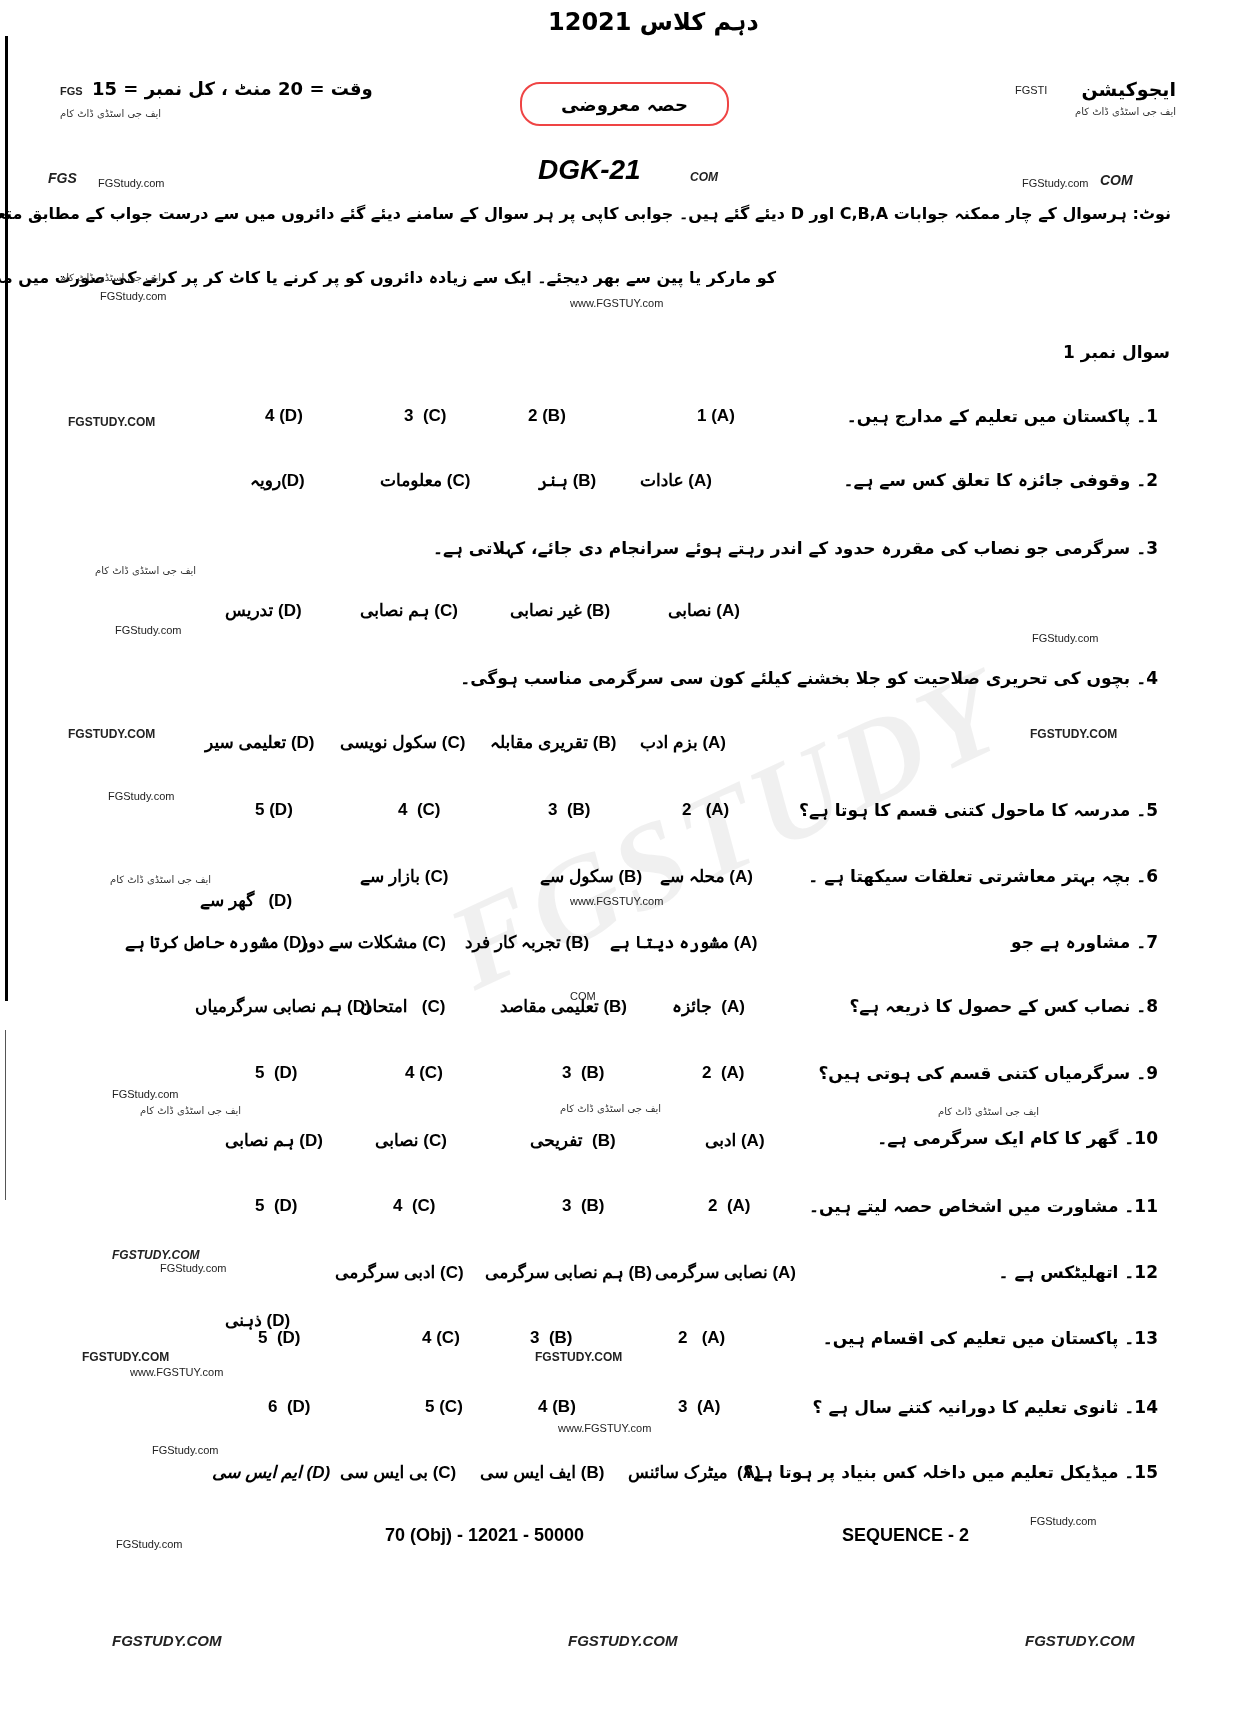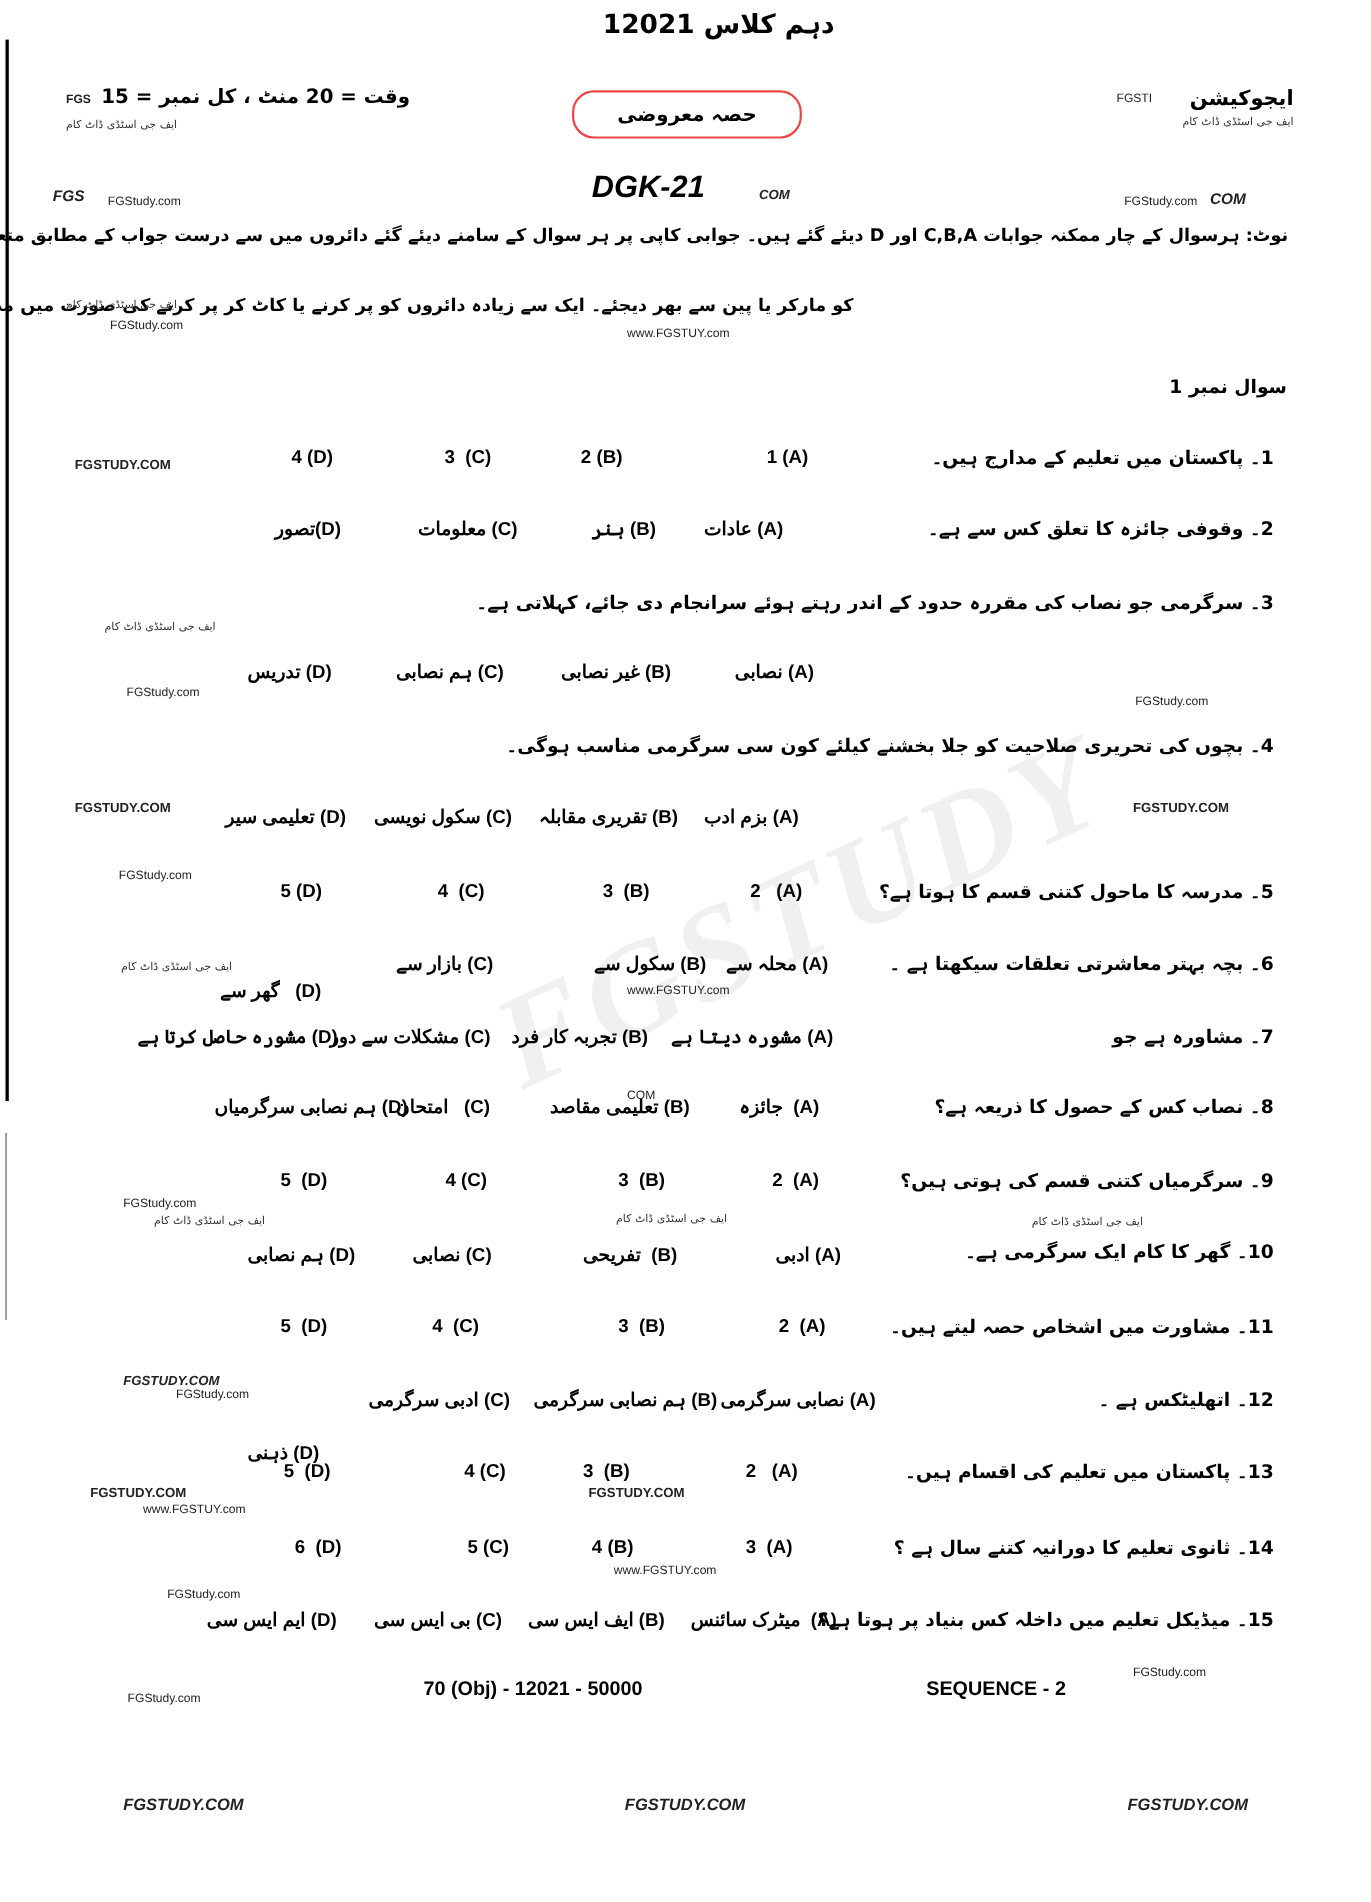--- a/index.html
+++ b/index.html
@@ -60,21 +60,21 @@
 <div class="q" style="top:406px;"><span>1</span>۔ <span>پاکستان میں تعلیم کے مدارج ہیں۔</span></div>
 <div class="opt" style="left:697px;top:406px;"><span>1</span> <span>(A)</span></div>
 <div class="opt" style="left:528px;top:406px;"><span>2</span> <span>(B)</span></div>
 <div class="opt" style="left:404px;top:406px;"><span>3</span> &nbsp;<span>(C)</span></div>
 <div class="opt" style="left:265px;top:406px;"><span>4</span> <span>(D)</span></div>
 
 <div class="q" style="top:470px;"><span>2</span>۔ <span>وقوفی جائزہ کا تعلق کس سے ہے۔</span></div>
 <div class="opt optur" style="left:640px;top:470px;"><span>(A)</span> <span>عادات</span></div>
 <div class="opt optur" style="left:538px;top:470px;"><span>(B)</span> <span>ہنر</span></div>
 <div class="opt optur" style="left:380px;top:470px;"><span>(C)</span> <span>معلومات</span></div>
-<div class="opt optur" style="left:250px;top:470px;"><span>(D)</span><span>تصور</span></div>
+<div class="opt optur" style="left:250px;top:470px;"><span>(D)</span><span>رویہ</span></div>
 
 <div class="q" style="top:538px;"><span>3</span>۔ <span>سرگرمی جو نصاب کی مقررہ حدود کے اندر رہتے ہوئے سرانجام دی جائے، کہلاتی ہے۔</span></div>
 <div class="abs wmur" style="left:95px;top:565px;">ایف جی اسٹڈی ڈاٹ کام</div>
 <div class="opt optur" style="left:668px;top:600px;"><span>(A)</span> <span>نصابی</span></div>
 <div class="opt optur" style="left:510px;top:600px;"><span>(B)</span> <span>غیر نصابی</span></div>
 <div class="opt optur" style="left:360px;top:600px;"><span>(C)</span> <span>ہم نصابی</span></div>
 <div class="opt optur" style="left:225px;top:600px;"><span>(D)</span> <span>تدریس</span></div>
 <div class="abs wm" style="left:115px;top:624px;">FGStudy.com</div>
 <div class="abs wm" style="left:1032px;top:632px;">FGStudy.com</div>
 
@@ -158,21 +158,21 @@
 <div class="opt" style="left:538px;top:1397px;"><span>4</span> <span>(B)</span></div>
 <div class="opt" style="left:425px;top:1397px;"><span>5</span> <span>(C)</span></div>
 <div class="opt" style="left:268px;top:1397px;"><span>6</span> &nbsp;<span>(D)</span></div>
 <div class="abs wm" style="left:558px;top:1422px;">www.FGSTUY.com</div>
 
 <div class="abs wm" style="left:152px;top:1444px;">FGStudy.com</div>
 <div class="q" style="top:1462px;"><span>15</span>۔ <span>میڈیکل تعلیم میں داخلہ کس بنیاد پر ہوتا ہے؟</span></div>
 <div class="opt optur" style="left:628px;top:1462px;"><span>(A)</span> &nbsp;<span>میٹرک سائنس</span></div>
 <div class="opt optur" style="left:480px;top:1462px;"><span>(B)</span> <span>ایف ایس سی</span></div>
 <div class="opt optur" style="left:340px;top:1462px;"><span>(C)</span> <span>بی ایس سی</span></div>
-<div class="opt optur" style="left:188px;top:1462px;"><span>(D)</span> <span>ایم ایس سی</span></div>
+<div class="opt optur" style="left:212px;top:1462px;font-style:italic;"><span>(D)</span> <span>ایم ایس سی</span></div>
 
 <div class="abs wm" style="left:116px;top:1538px;">FGStudy.com</div>
 <div class="abs en" style="left:385px;top:1525px;font-size:18px;">70 (Obj) - 12021 - 50000</div>
 <div class="abs en" style="left:842px;top:1525px;font-size:18px;">SEQUENCE - 2</div>
 <div class="abs wm" style="left:1030px;top:1515px;">FGStudy.com</div>
 
 <div class="abs wmbi" style="left:112px;top:1632px;">FGSTUDY.COM</div>
 <div class="abs wmbi" style="left:568px;top:1632px;">FGSTUDY.COM</div>
 <div class="abs wmbi" style="left:1025px;top:1632px;">FGSTUDY.COM</div>
 

